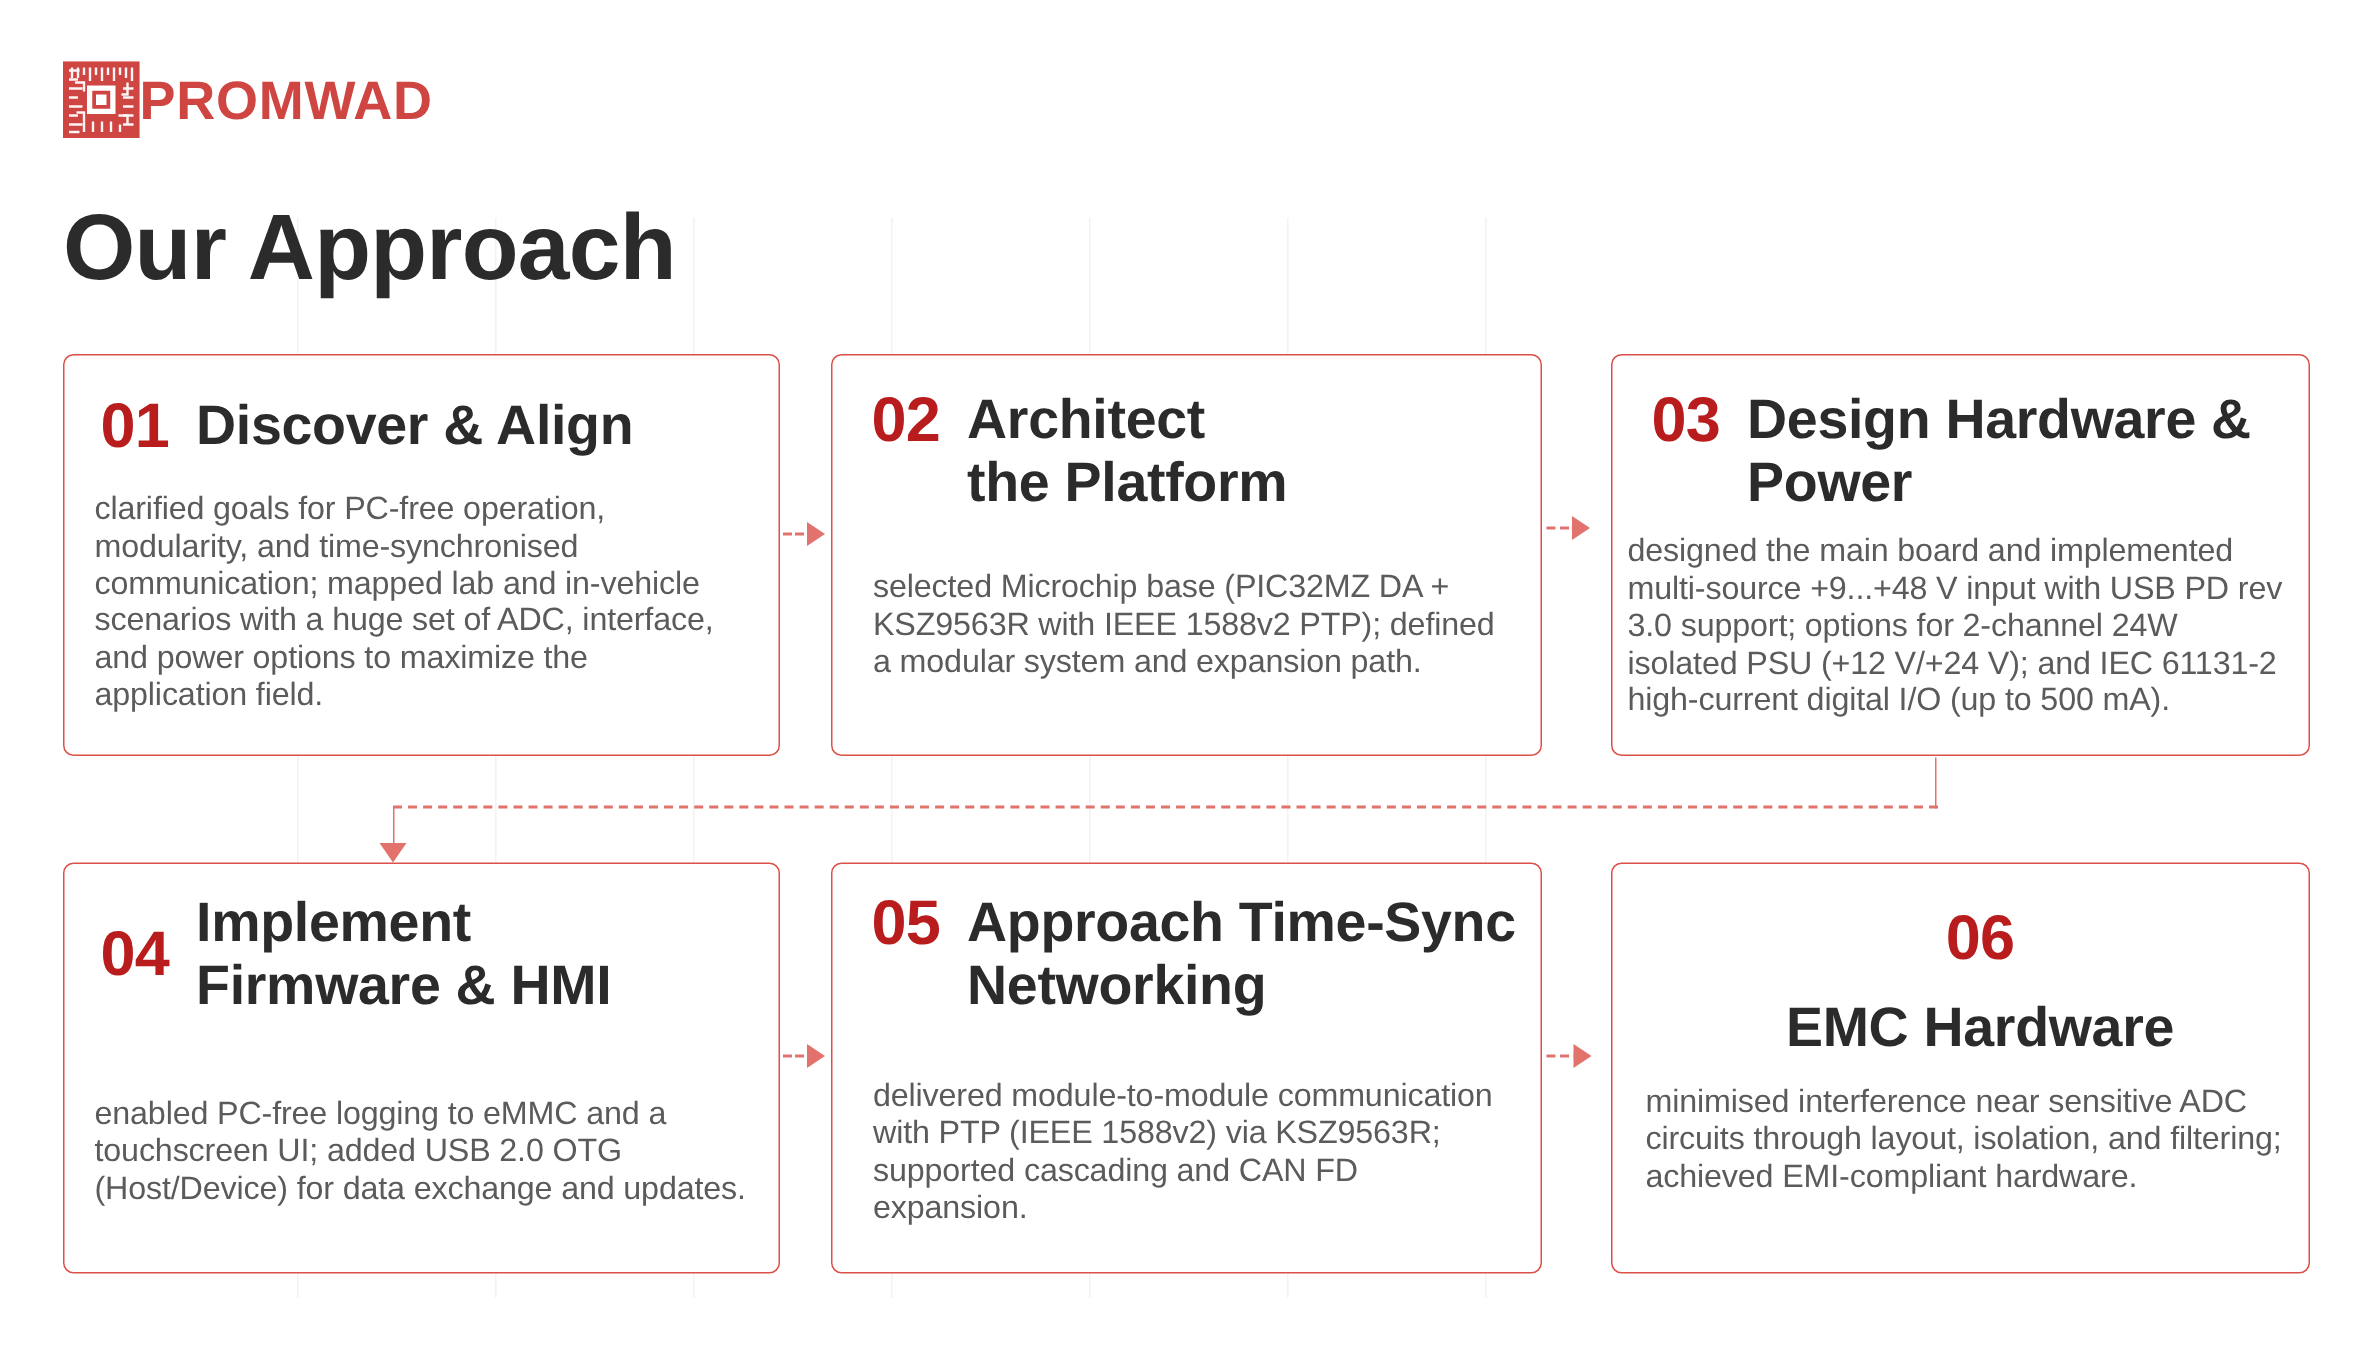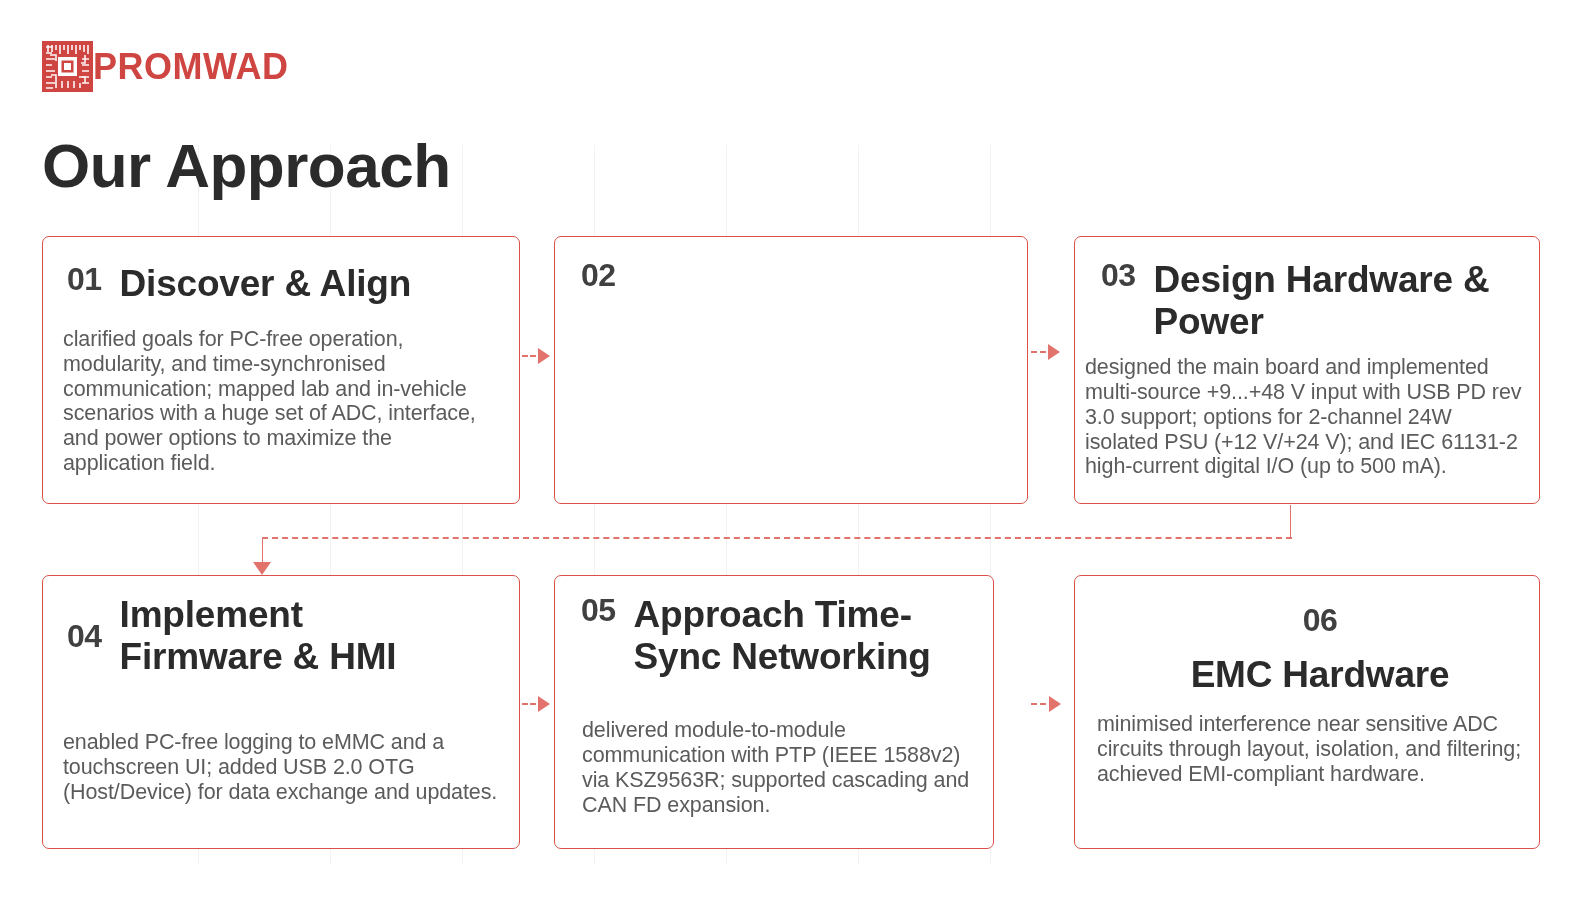--- a/index.html
+++ b/index.html
@@ -81,23 +81,23 @@
     background: #ffffff;
     z-index: 2;
     padding: 0;
   }
   .card-head {
     display: flex;
     align-items: flex-start;
     gap: 18px;
   }
   .card-num {
-    font-size: 32px;
-    font-weight: bold;
-    color: #404040;
+    font-size: 42px;
+    font-weight: bold;
+    color: #b91c1c;
     line-height: 1;
     flex: none;
     letter-spacing: -0.5px;
   }
   .card-title {
     font-size: 37px;
     font-weight: bold;
     color: #2B2B2B;
     line-height: 1.14;
     letter-spacing: -0.2px;
@@ -107,21 +107,21 @@
     color: #5B5B5B;
     line-height: 1.15;
     letter-spacing: -0.1px;
   }
 
   
   #card-1 { left: 42px;   top: 236px; width: 478px; height: 268px; }
   #card-2 { left: 554px;  top: 236px; width: 474px; height: 268px; }
   #card-3 { left: 1074px; top: 236px; width: 466px; height: 268px; }
   #card-4 { left: 42px;   top: 575px; width: 478px; height: 274px; }
-  #card-5 { left: 554px;  top: 575px; width: 440px; height: 274px; }
+  #card-5 { left: 554px;  top: 575px; width: 474px; height: 274px; }
   #card-6 { left: 1074px; top: 575px; width: 466px; height: 274px; }
 
   #card-1 .card-head { padding: 26px 0 0 24px; }
   #card-1 .card-body { padding: 22px 20px 0 20px; }
 
   #card-2 .card-head { padding: 22px 0 0 26px; }
   #card-2 .card-body { padding: 36px 16px 0 27px; }
 
   #card-3 .card-head { padding: 22px 14px 0 26px; justify-content: space-between; }
   #card-3 .card-body { padding: 12px 10px 0 10px; }
@@ -235,21 +235,23 @@
     <div class="card-head">
       <span class="card-num">01</span>
       <span class="card-title">Discover &amp; Align</span>
     </div>
     <div class="card-body">clarified goals for PC-free operation, modularity, and time-synchronised communication; mapped lab and in-vehicle scenarios with a huge set of ADC, interface, and power options to maximize the application field.</div>
   </div>
 
   <div class="card" id="card-2">
     <div class="card-head">
       <span class="card-num">02</span>
-    </div>
+      <span class="card-title">Architect<br>the Platform</span>
+    </div>
+    <div class="card-body">selected Microchip base (PIC32MZ DA + KSZ9563R with IEEE 1588v2 PTP); defined a modular system and expansion path.</div>
   </div>
 
   <div class="card" id="card-3">
     <div class="card-head">
       <span class="card-num">03</span>
       <span class="card-title">Design Hardware &amp; Power</span>
     </div>
     <div class="card-body">designed the main board and implemented multi-source +9...+48 V input with USB PD rev 3.0 support; options for 2-channel 24W isolated PSU (+12 V/+24 V); and IEC 61131-2 high-current digital I/O (up to 500 mA).</div>
   </div>
 

